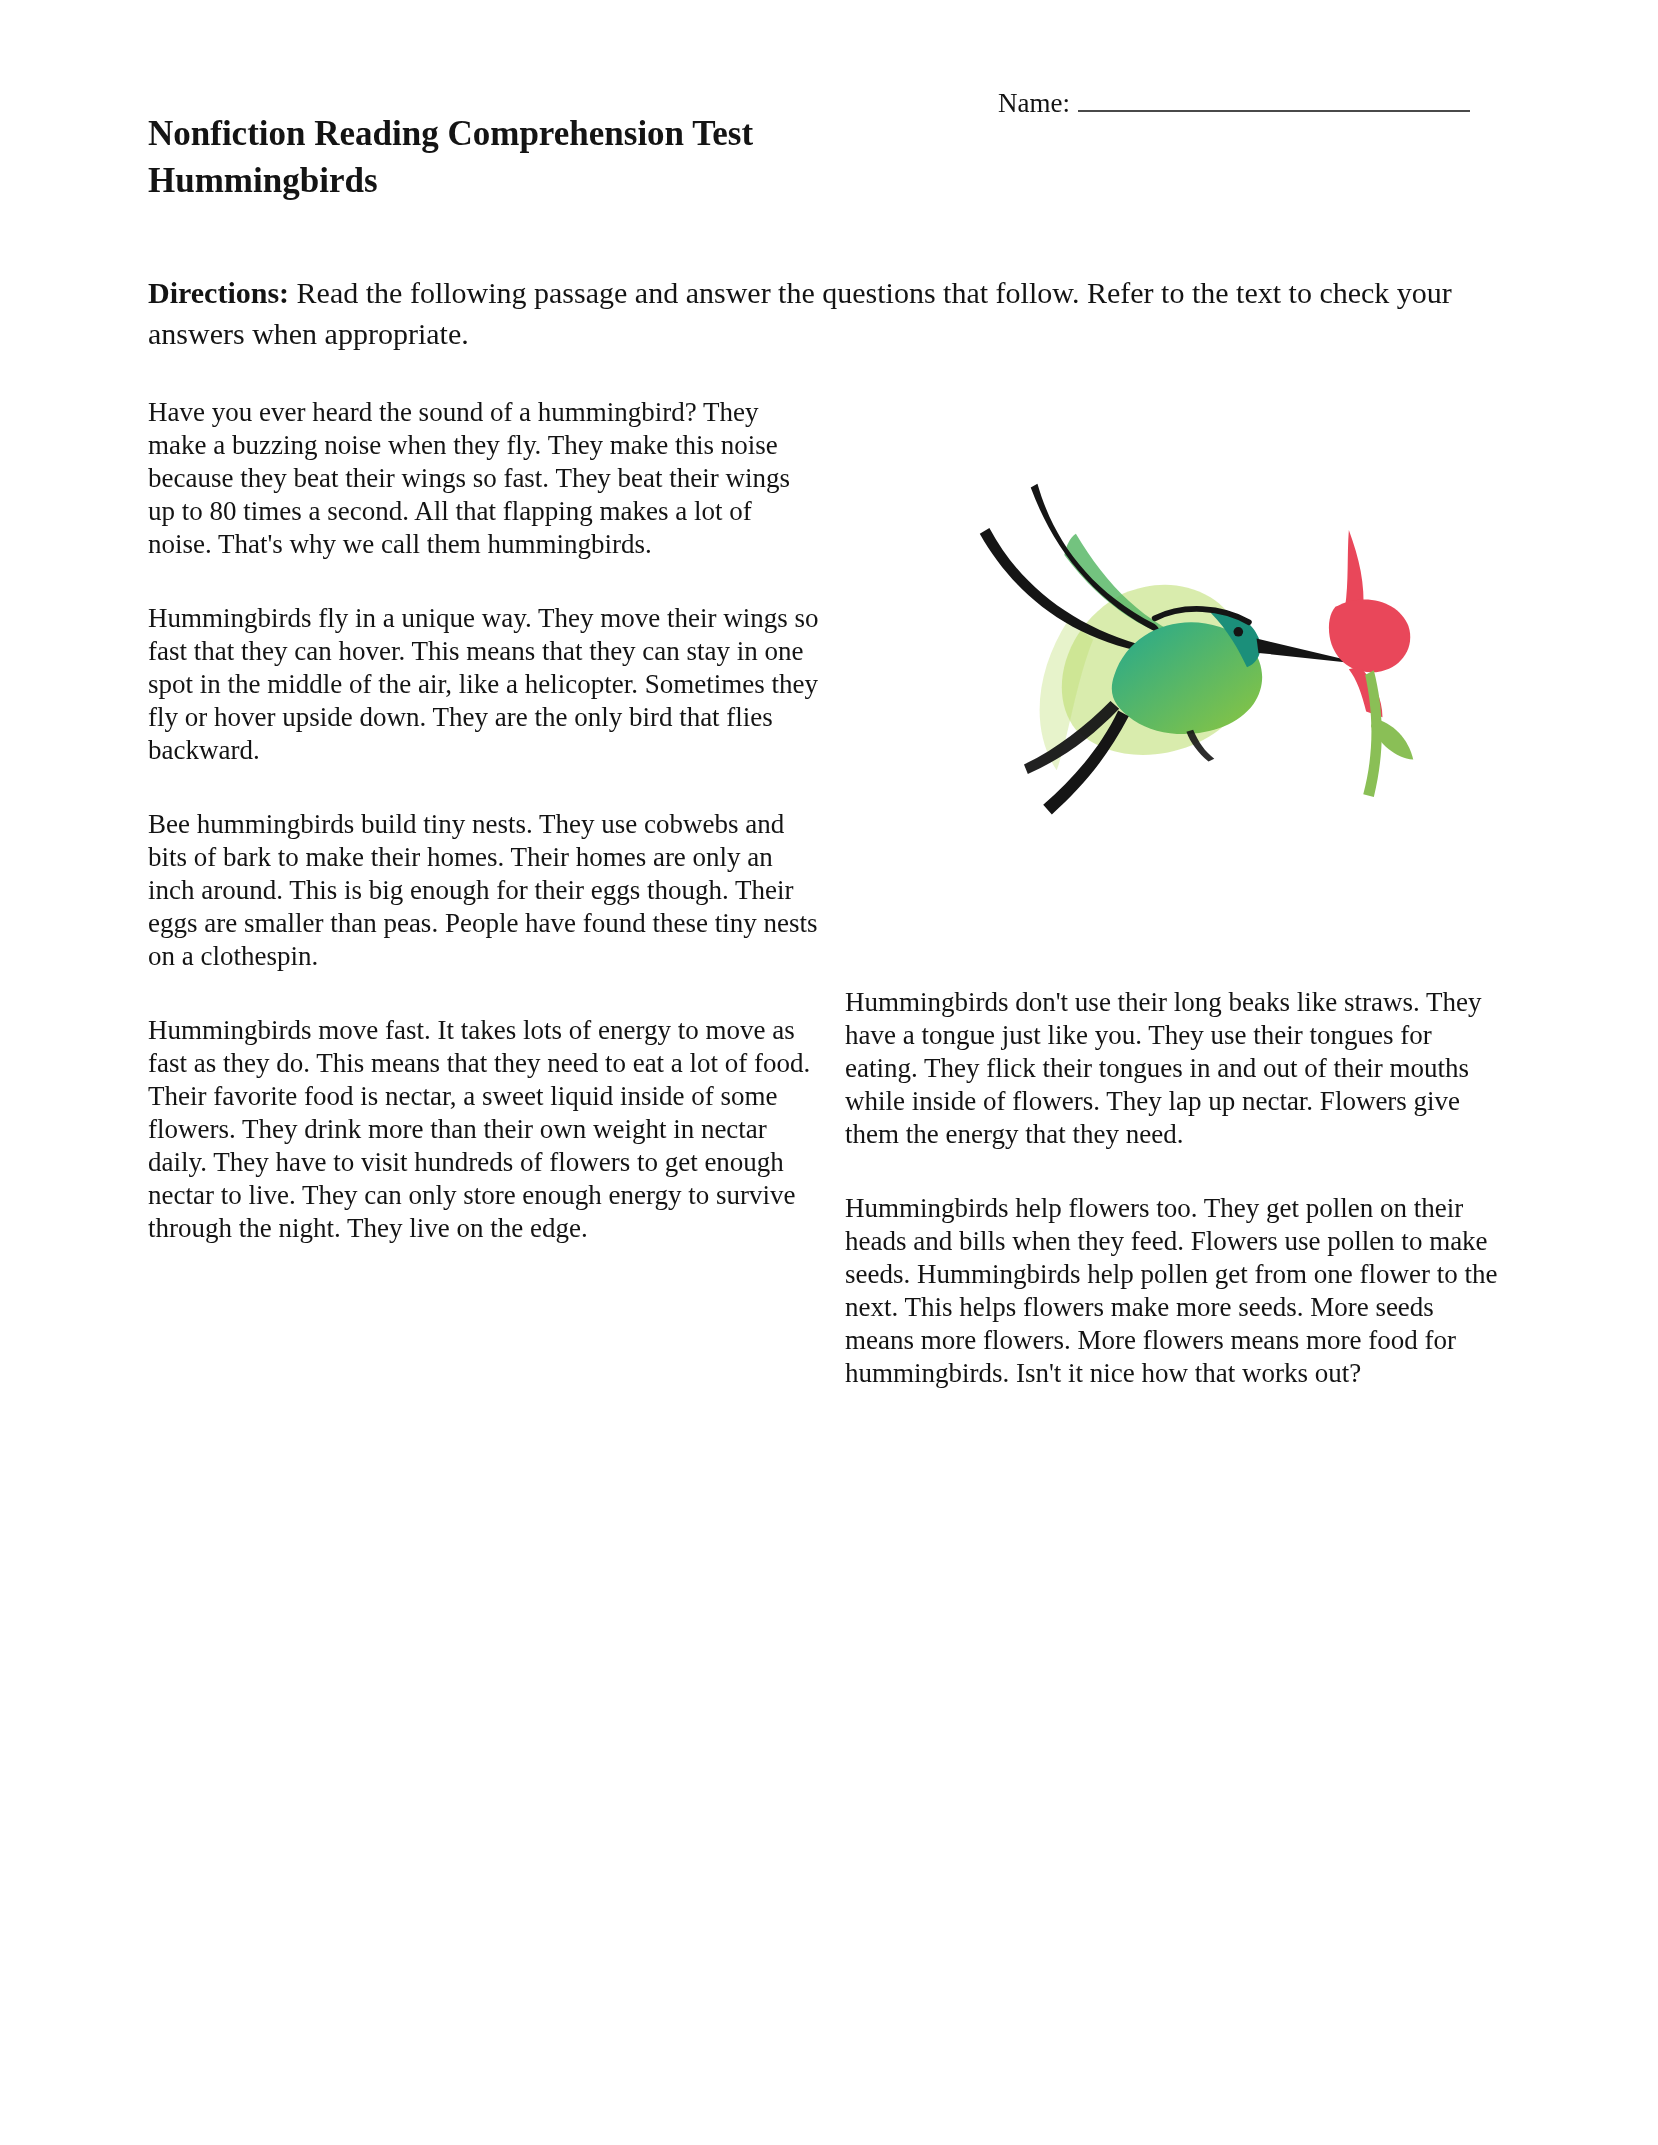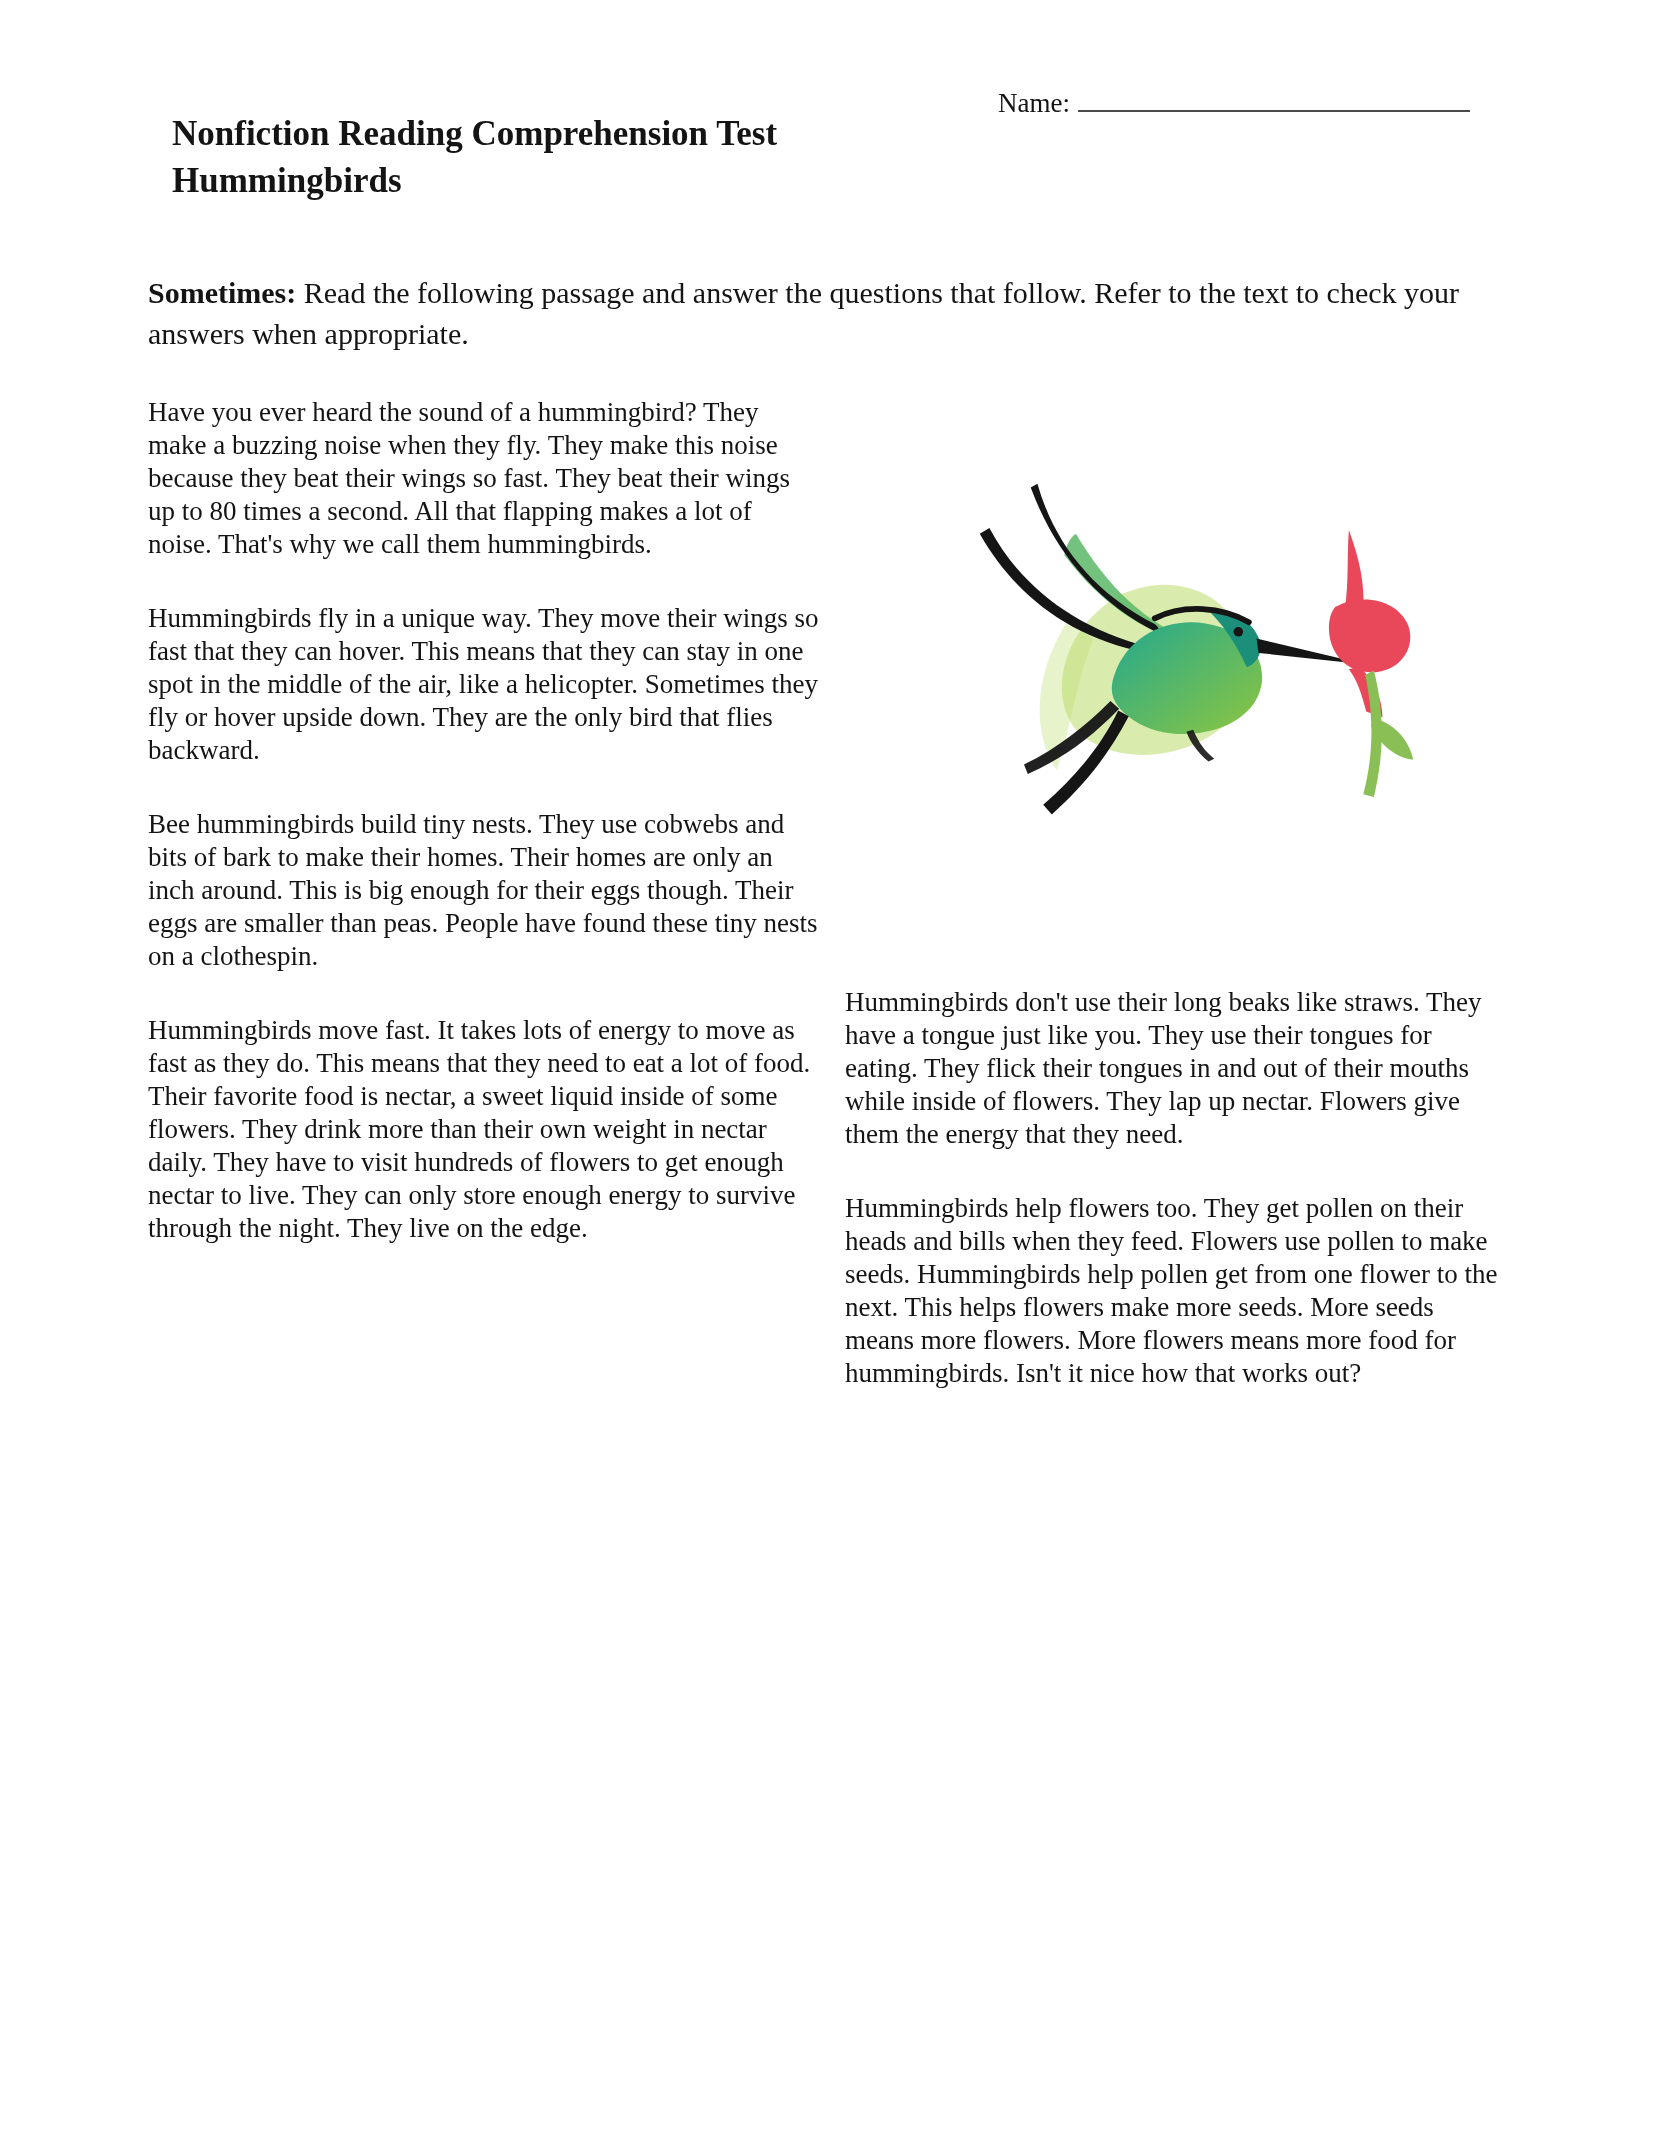--- a/index.html
+++ b/index.html
@@ -32,21 +32,20 @@
     margin-left: 8px;
     vertical-align: baseline;
   }
   .title {
     position: absolute;
     top: 110px;
     left: 148px;
     font-size: 35px;
     font-weight: bold;
     line-height: 47px;
-    margin-left: 24px;
   }
   .directions {
     position: absolute;
     top: 272px;
     left: 148px;
     width: 1342px;
     margin: 0;
     font-size: 30px;
     line-height: 41px;
   }
@@ -85,21 +84,21 @@
   <div class="name-row">
     <span>Name:</span><span class="name-line"></span>
   </div>
 
   <div class="title">
     <div>Nonfiction Reading Comprehension Test</div>
     <div>Hummingbirds</div>
   </div>
 
   <p class="directions">
-    <span class="bold">Sometimes:</span>
+    <span class="bold">Directions:</span>
     <span>Read the following passage and answer the questions that follow. Refer to the text to check your answers when appropriate.</span>
   </p>
 
   <div class="col left-col">
     <p>Have you ever heard the sound of a hummingbird? They make a buzzing noise when they fly. They make this noise because they beat their wings so fast. They beat their wings up to 80 times a second. All that flapping makes a lot of noise. That's why we call them hummingbirds.</p>
     <p>Hummingbirds fly in a unique way. They move their wings so fast that they can hover. This means that they can stay in one spot in the middle of the air, like a helicopter. Sometimes they fly or hover upside down. They are the only bird that flies backward.</p>
     <p>Bee hummingbirds build tiny nests. They use cobwebs and bits of bark to make their homes. Their homes are only an inch around. This is big enough for their eggs though. Their eggs are smaller than peas. People have found these tiny nests on a clothespin.</p>
     <p>Hummingbirds move fast. It takes lots of energy to move as fast as they do. This means that they need to eat a lot of food. Their favorite food is nectar, a sweet liquid inside of some flowers. They drink more than their own weight in nectar daily. They have to visit hundreds of flowers to get enough nectar to live. They can only store enough energy to survive through the night. They live on the edge.</p>
   </div>
 

